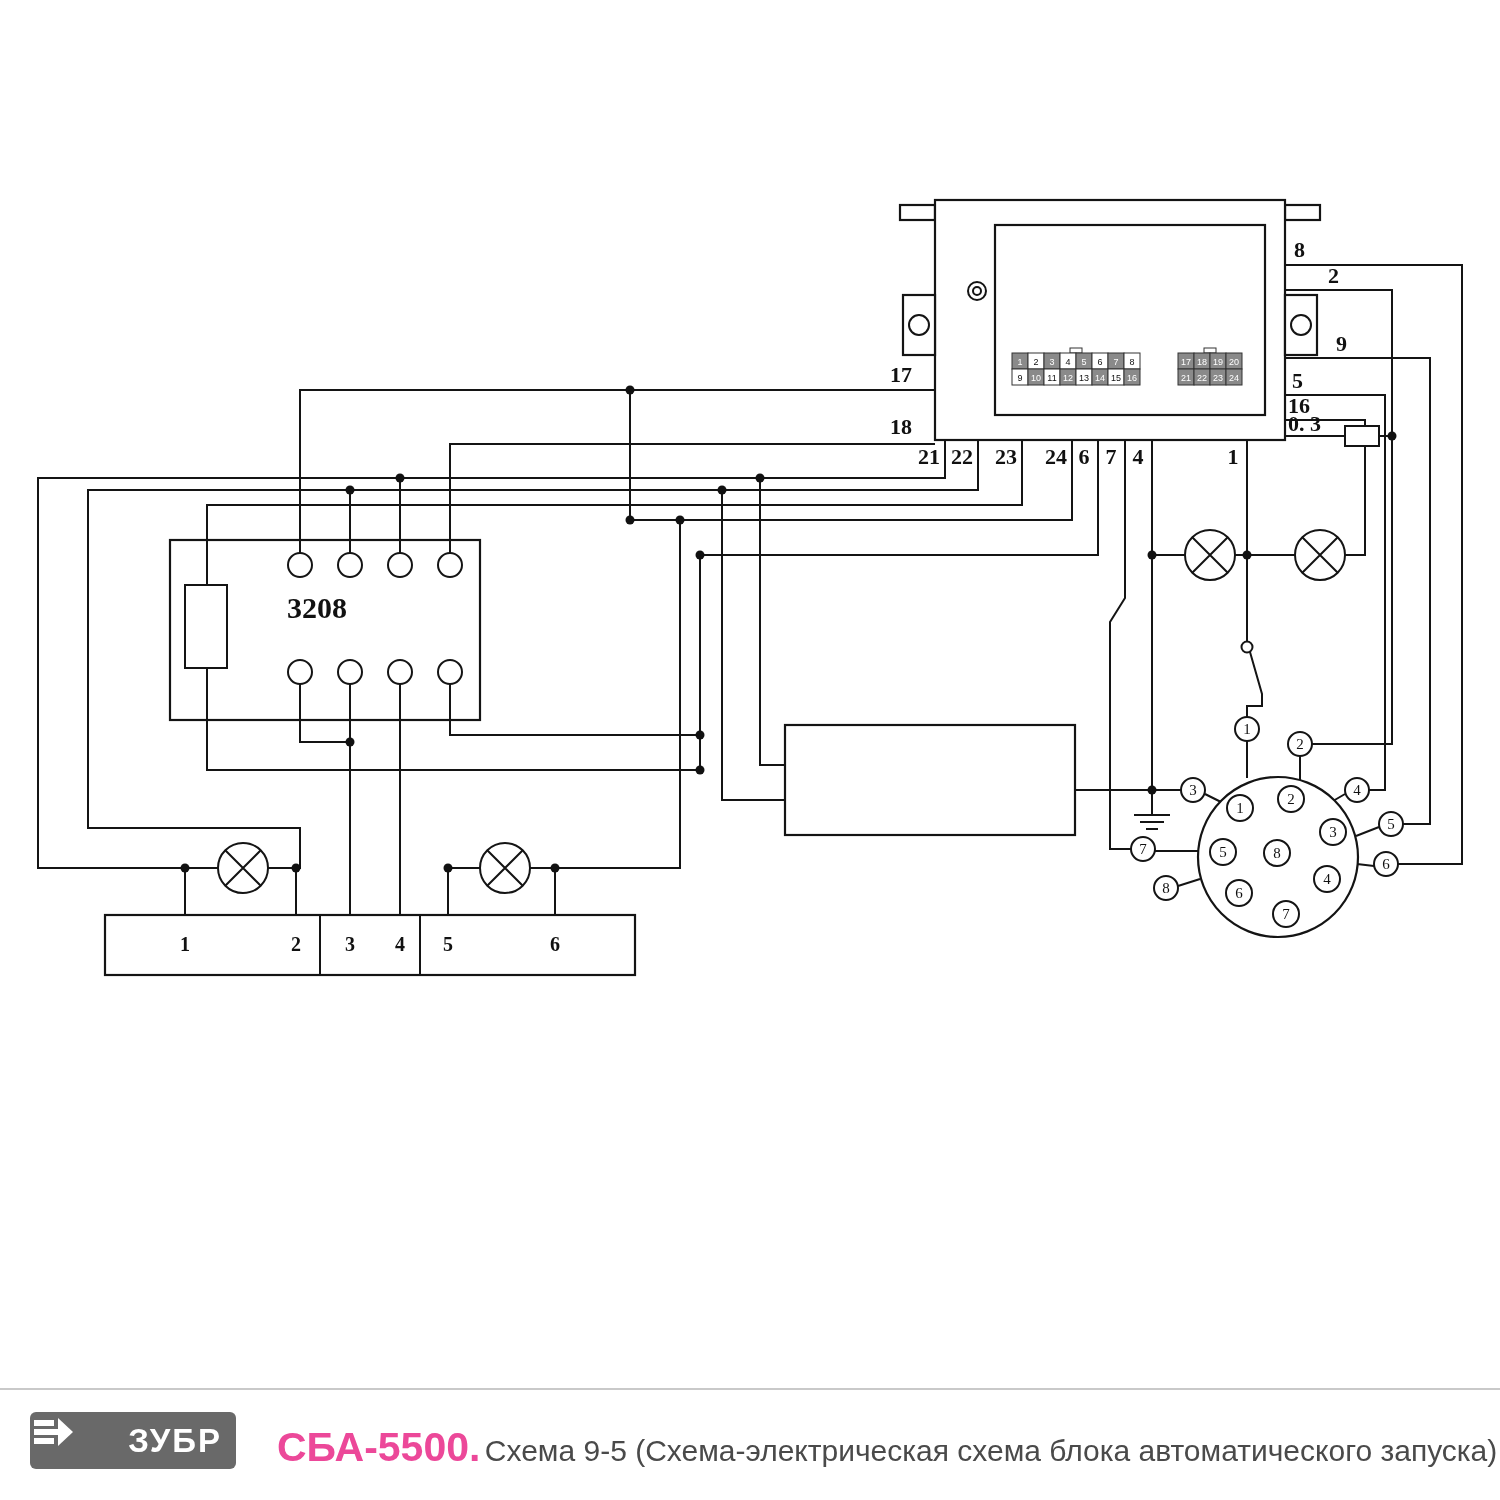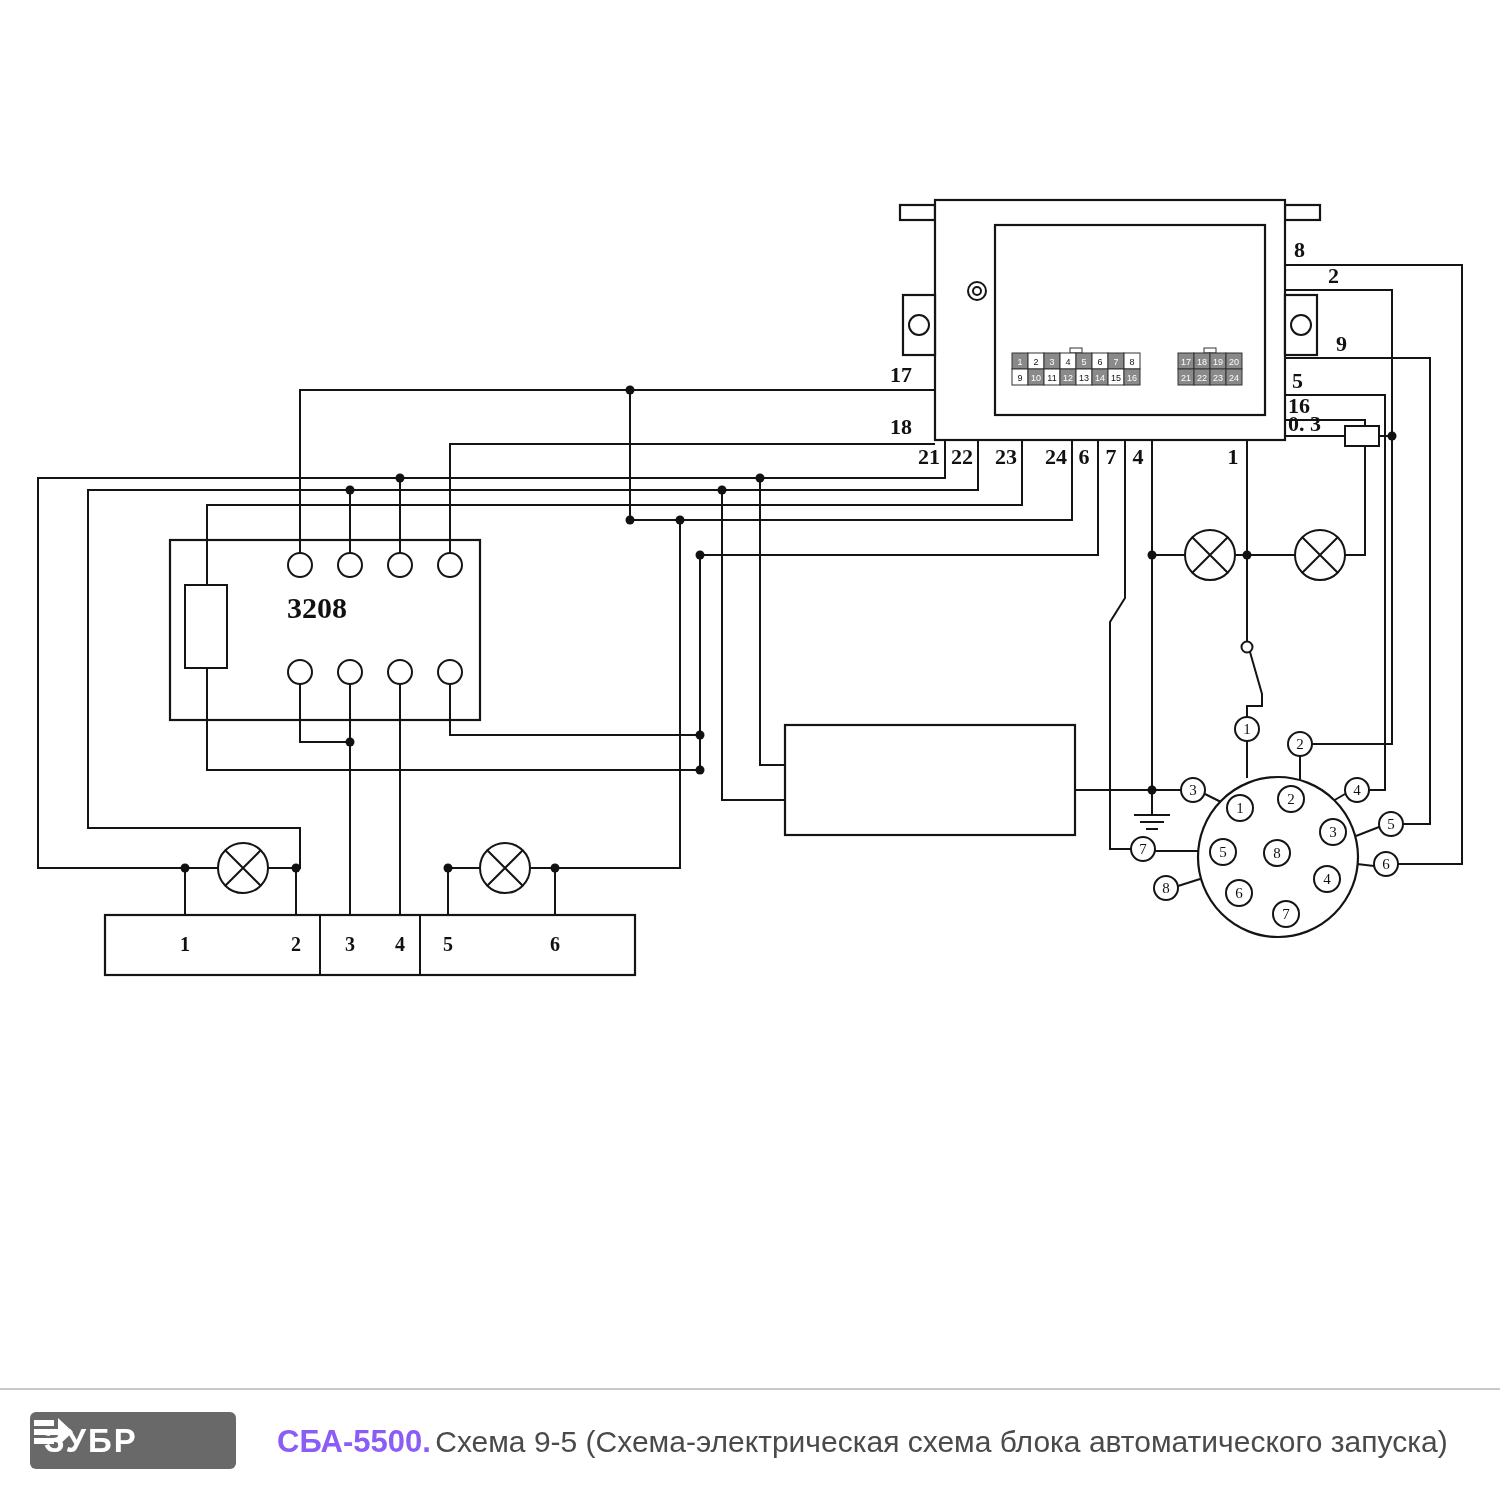--- a/index.html
+++ b/index.html
@@ -19,25 +19,25 @@
   .t-pin-l{font:bold 22px "Liberation Serif",serif;text-anchor:end;}
   .t-strip{font:bold 20px "Liberation Serif",serif;text-anchor:middle;}
   .t-relay{font:bold 30px "Liberation Serif",serif;text-anchor:middle;}
   .t-cell{font:9px "Liberation Sans",sans-serif;text-anchor:middle;}
   .t-cw{fill:#fff;}
   .t-con{font:15px "Liberation Serif",serif;text-anchor:middle;}
   .footer-rule{position:absolute;left:0;top:1388px;width:1500px;height:0;
                border-top:2px solid #c9c9c9;}
   .logo-box{position:absolute;left:30px;top:1412px;width:206px;height:57px;
             background:#696969;border-radius:6px;display:flex;align-items:center;
-            padding:0 14px;box-sizing:border-box;gap:10px;}
+            padding:0 14px;box-sizing:border-box;gap:10px;justify-content:flex-end;}
   .logo-text{color:#fff;font-weight:bold;font-size:33px;letter-spacing:2px;
              font-family:"Liberation Sans",sans-serif;}
   .caption{position:absolute;left:277px;top:1424px;white-space:nowrap;}
-  .model{font-weight:bold;font-size:31px;color:#8b5cf6;}
+  .model{font-weight:bold;font-size:41px;color:#ec4899;}
   .cap{font-size:30px;color:#4a4a4a;}
 </style>
 </head>
 <body>
 
 <svg width="1500" height="1500" viewBox="0 0 1500 1500">
 
   <g>
     <rect class="box" x="900" y="205" width="35" height="15"></rect>
     <rect class="box" x="1285" y="205" width="35" height="15"></rect>

